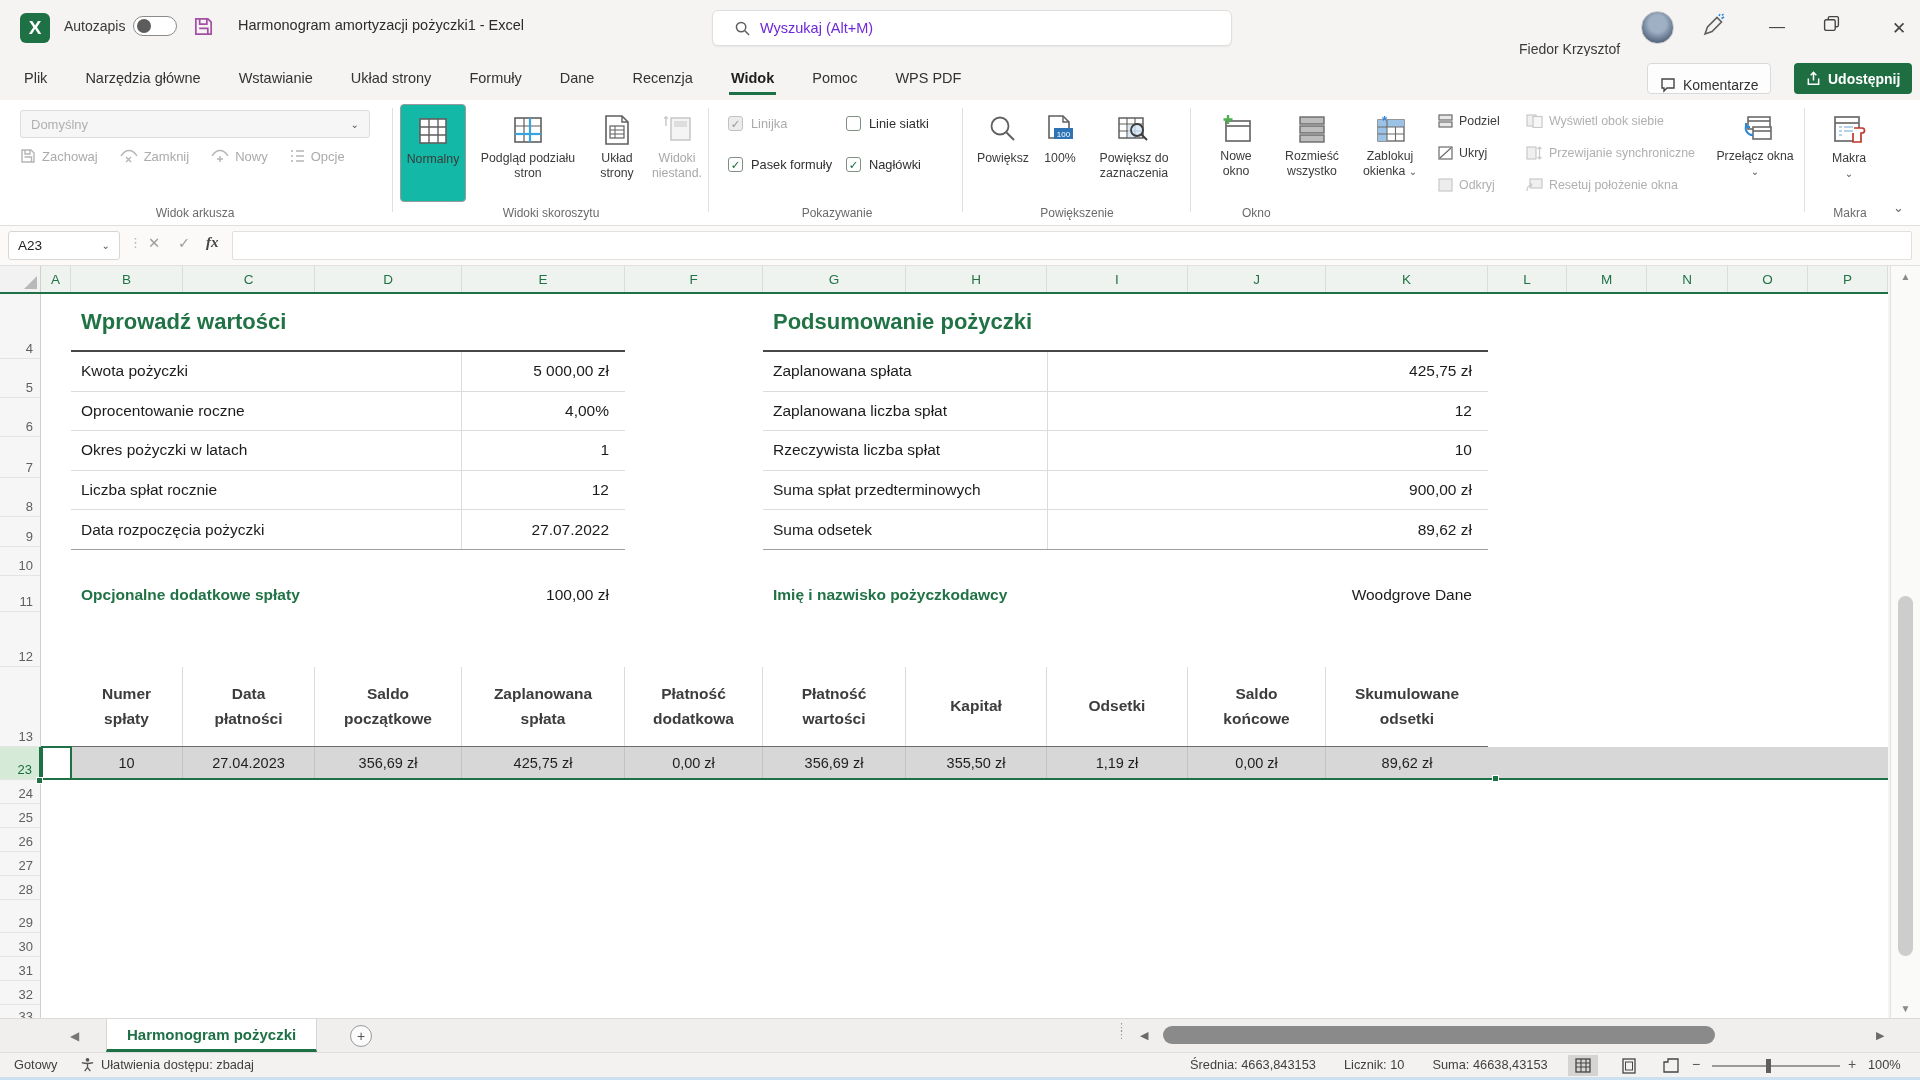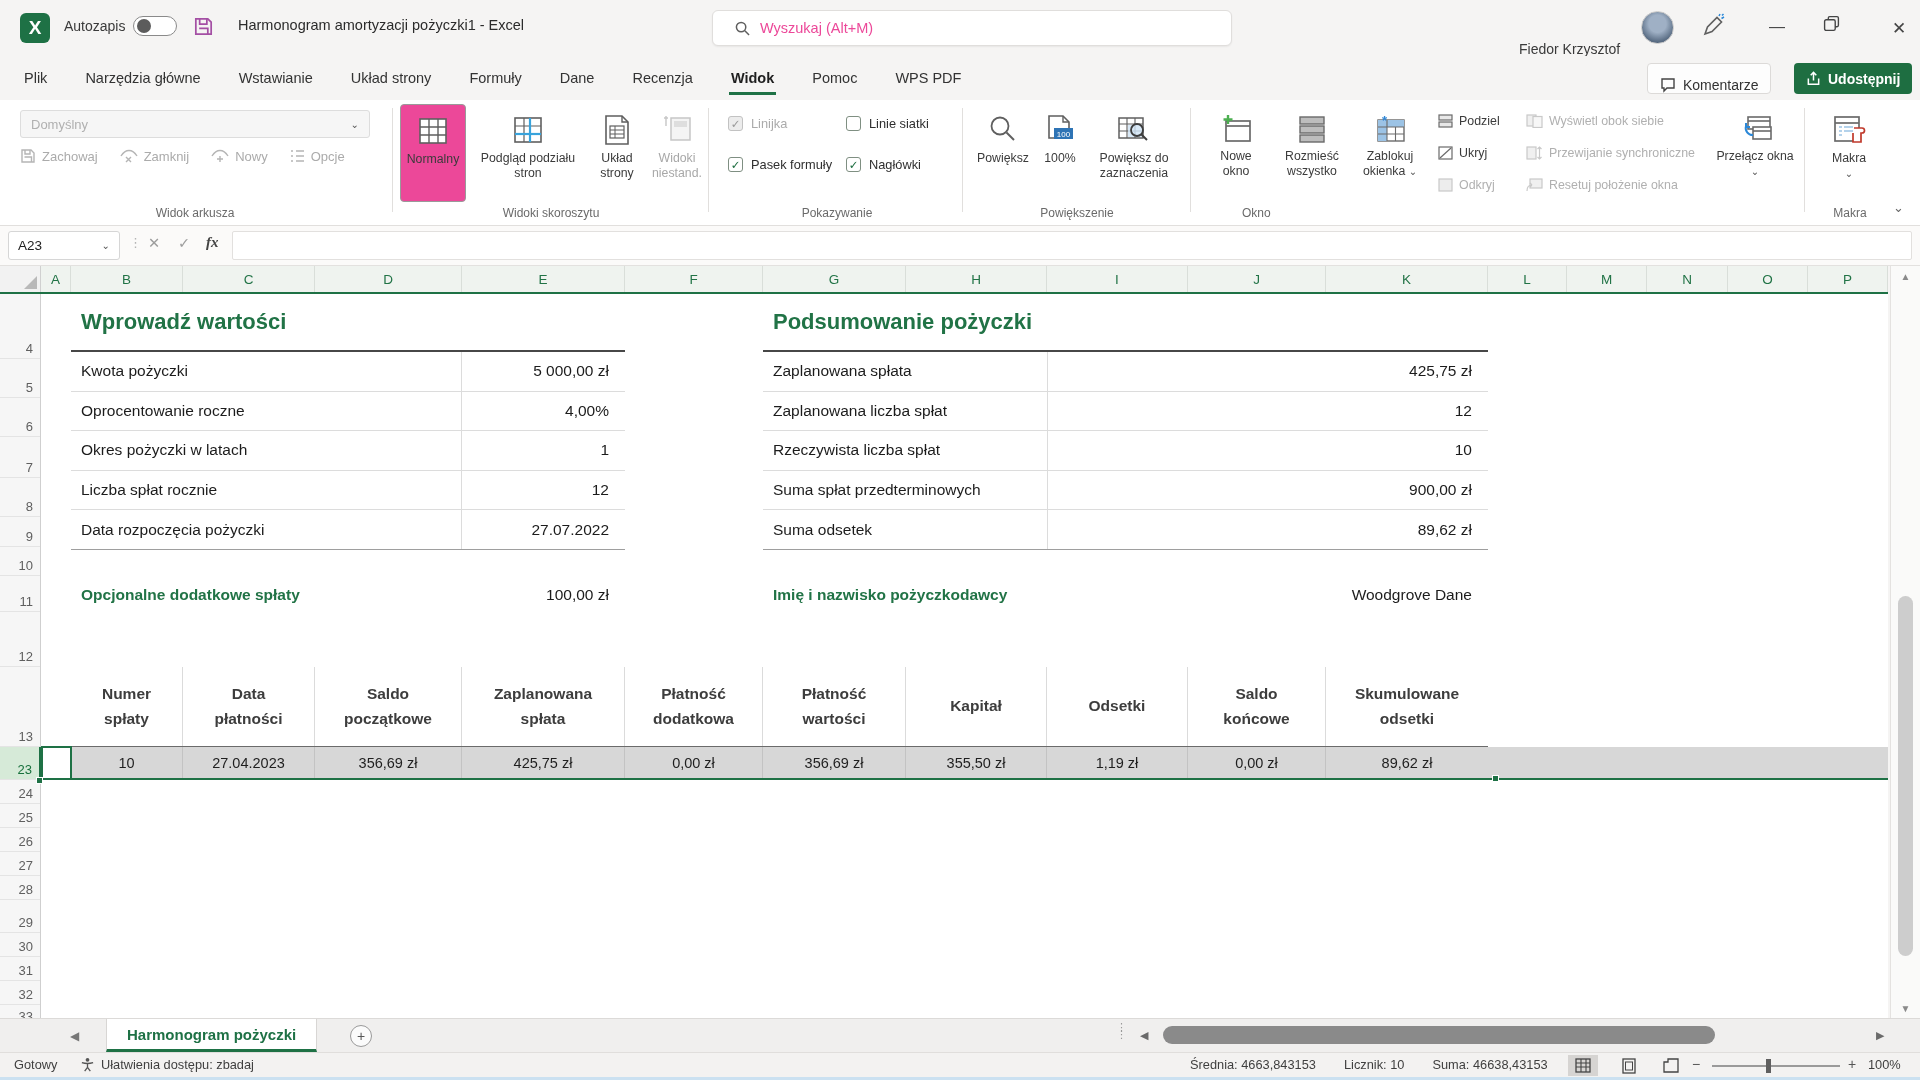--- a/index.html
+++ b/index.html
@@ -11,21 +11,21 @@
   #titlebar{position:absolute;left:0;top:0;width:1920px;height:56px;background:#f5f4f3;}
   .xl-logo{position:absolute;left:20px;top:13px;width:30px;height:30px;border-radius:6px;background:#1E7145;
     color:#fff;font-weight:700;font-size:19px;display:flex;align-items:center;justify-content:center;}
   #autosave{position:absolute;left:64px;top:16px;display:flex;align-items:center;gap:8px;font-size:14px;color:#3a3a3a;}
   .toggle{width:44px;height:20px;border:1px solid #8a8a8a;border-radius:11px;background:#fff;position:relative;}
   .toggle .knob{position:absolute;left:3px;top:2px;width:14px;height:14px;border-radius:50%;background:#5c5c5c;}
   #savebtn{position:absolute;left:192px;top:15px;}
   #doc-title{position:absolute;left:238px;top:17px;font-size:14.5px;color:#2b2b2b;white-space:nowrap;}
   #searchbox{position:absolute;left:712px;top:10px;width:520px;height:36px;background:#fff;border:1px solid #e0dedc;
     border-radius:6px;display:flex;align-items:center;padding-left:22px;gap:10px;box-shadow:0 1px 2px rgba(0,0,0,.06);}
-  #searchbox span{font-size:14.5px;color:#ec4899;}
+  #searchbox span{font-size:14.5px;color:#6d28d9;}
   #user-name{position:absolute;left:1519px;top:17px;font-size:14px;color:#3a3a3a;margin-top:24px;}
   #avatar{position:absolute;left:1641px;top:11px;width:33px;height:33px;border-radius:50%;
     background:radial-gradient(circle at 50% 38%,#9fb0c5 0 35%,#5d7087 70%,#394a63 100%);border:1px solid #c9c9c9;}
   .titlebar-ico{position:absolute;top:18px;color:#454545;}
   #win-min{left:1762px;width:30px;text-align:center;font-size:16px;}
   #win-max{left:1823px;top:15px;}
   #win-close{left:1884px;width:30px;text-align:center;font-size:17px;}
 
   
   #tabrow{position:absolute;left:0;top:56px;width:1920px;height:44px;background:#f5f4f3;}
@@ -38,21 +38,21 @@
     padding:0 12px;border-radius:4px;background:#1E6E41;font-size:14px;color:#fff;font-weight:600;}
 
   
   #ribbon{position:absolute;left:0;top:100px;width:1920px;height:126px;background:#fff;border-bottom:1px solid #e1dfdd;}
   .rsep{position:absolute;top:8px;height:104px;width:1px;background:#e1dfdd;}
   .rlabel{position:absolute;bottom:6px;width:100%;text-align:center;font-size:12px;color:#6a6a6a;white-space:nowrap;}
   .rgroup{position:absolute;top:0;height:126px;}
   .bigbtn{display:flex;flex-direction:column;align-items:center;gap:5px;font-size:12.3px;color:#3b3b3b;
     text-align:center;line-height:1.18;padding-top:10px;}
   .bigbtn.dis{color:#a8a8a8;}
-  .selbtn{border:1px solid #9a9a9a;border-radius:4px;background:#ec4899;}
+  .selbtn{border:1px solid #9a9a9a;border-radius:4px;background:#14b8a6;}
   .dd-caret{font-size:10px;color:#555;}
   
   #sv-dd{position:absolute;left:20px;top:10px;width:350px;height:28px;border:1px solid #dddddd;background:#f6f6f6;
     border-radius:3px;display:flex;align-items:center;justify-content:space-between;padding:0 10px;font-size:13px;color:#b0b0b0;}
   #sv-btns{position:absolute;left:20px;top:48px;display:flex;gap:22px;align-items:center;}
   .smlbtn{display:flex;align-items:center;gap:6px;font-size:13px;color:#ababab;white-space:nowrap;}
   
   .cbrow{display:flex;align-items:center;gap:8px;font-size:12.8px;color:#2f2f2f;white-space:nowrap;}
   .cb{width:15px;height:15px;border:1px solid #7f8f82;border-radius:3px;background:#fff;display:flex;
     align-items:center;justify-content:center;font-size:11.5px;color:#1E6E41;font-weight:700;}

